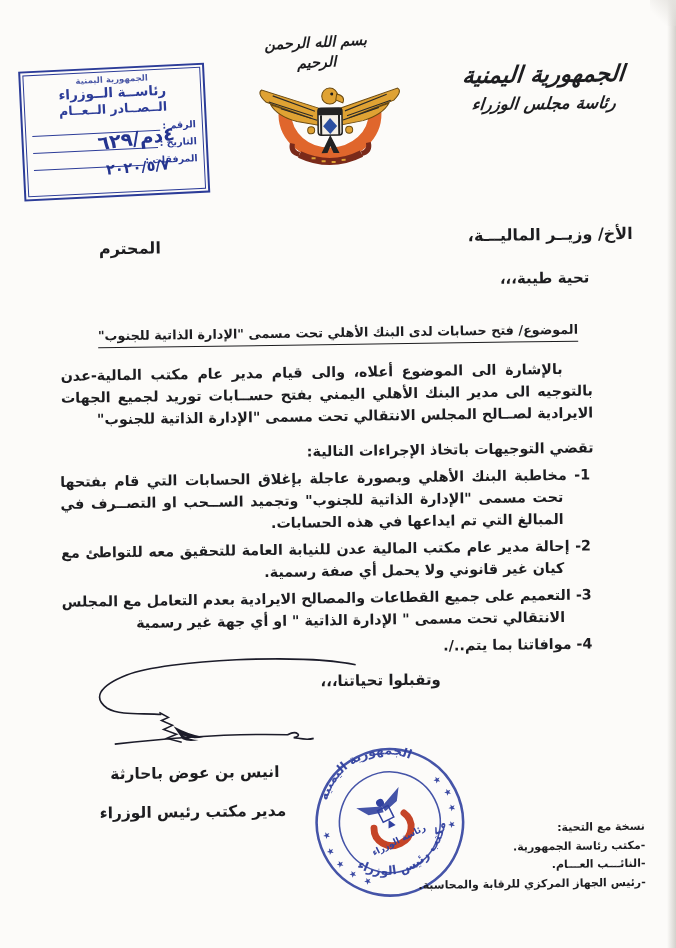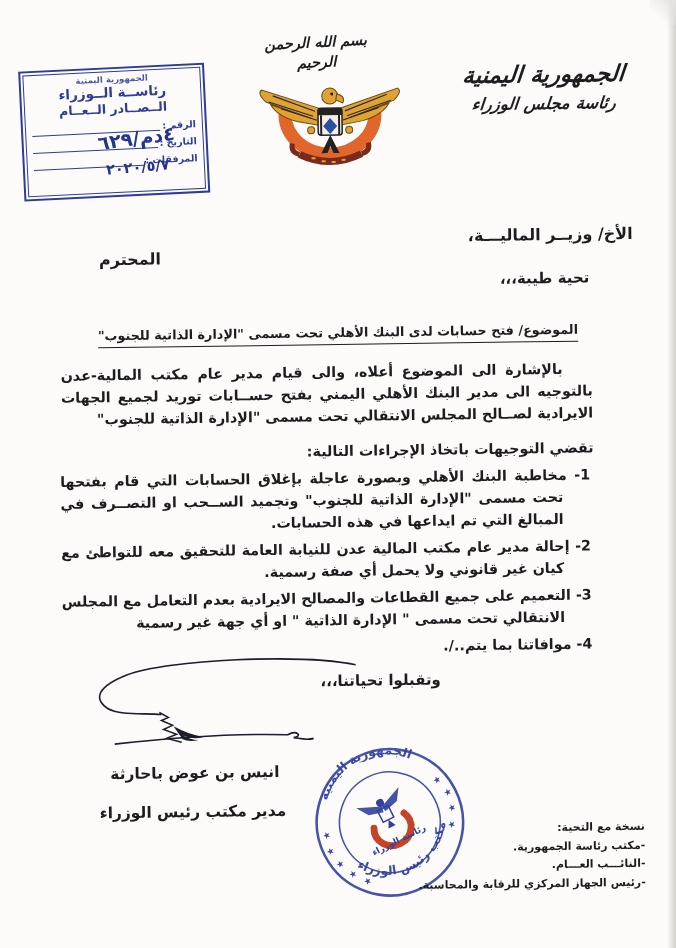--- a/index.html
+++ b/index.html
@@ -34,21 +34,21 @@
   .frow{display:flex; direction:rtl; align-items:flex-end; height:17px; font-size:9.5px; font-weight:bold;}
   .frow .lbl{white-space:nowrap;}
   .frow .line{flex:1; border-bottom:1.5px solid #2c3c98; height:12px; margin-right:2px;}
   .hand{position:absolute; color:#24348f; font-weight:bold; direction:rtl; white-space:nowrap;}
   .hand.ref{right:28px; top:56px; font-size:19px; transform:rotate(-5deg); letter-spacing:1px;}
   .hand.date{right:34px; top:88px; font-size:14.5px; transform:rotate(-2deg); letter-spacing:2px;}
 
   
   .letter{direction:rtl;}
   .recipient{position:absolute; right:40px; top:228px; font-size:16px; font-weight:bold;}
-  .honorific{position:absolute; left:102px; top:247px; font-size:16px; font-weight:bold;text-align:center;}
+  .honorific{position:absolute; left:102px; top:236px; font-size:16px; font-weight:bold;text-align:center;}
   .greeting{position:absolute; right:84px; top:272px; font-size:15px; font-weight:bold;}
   .subject{position:absolute; right:96px; top:325px; font-size:12.8px; font-weight:bold;
     border-bottom:1.5px solid #1d1d20; padding-bottom:4px; white-space:nowrap;}
   .bodypara{position:absolute; right:82px; left:62px; top:361px; font-size:14.3px; font-weight:bold;
     line-height:22px; text-align:justify; text-indent:30px;}
   .directive-intro{position:absolute; right:82px; top:443px; font-size:14.3px; font-weight:bold;}
   .items{position:absolute; right:86px; left:60px; top:467px; font-size:14.3px; font-weight:bold; line-height:22px;}
   .items p{margin:0 0 5px 0; padding-right:27px; text-indent:-27px; text-align:justify;}
   .closing{position:absolute; right:238px; top:672px; font-size:15px; font-weight:bold;}
 

